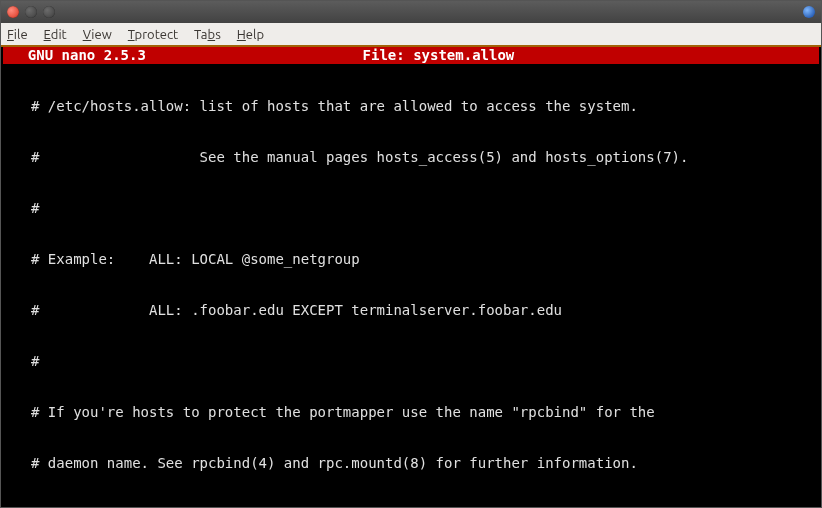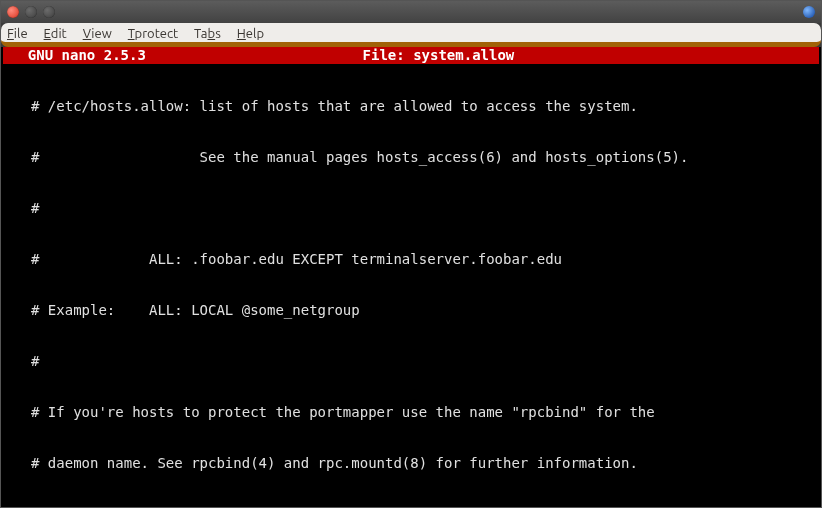--- a/index.html
+++ b/index.html
@@ -36,22 +36,21 @@
   .menubar {
     height: 24px;
     background: #efedea;
     display: flex;
     align-items: center;
     padding: 0 6px;
     gap: 16px;
     font-family: Ubuntu, "DejaVu Sans", sans-serif;
     font-size: 13px;
     color: #3a3632;
-    border-bottom: 5px solid #a16207;
-    border-radius: 7px;
+    border-bottom: 2px solid #a16207;
   }
   .menu-item { cursor: default; }
   .menu-item .ul { text-decoration: underline; }
   
   .terminal {
     flex: 1;
     background: #000;
     color: #cccccc;
     font-size: 14px;
     line-height: 17px;
@@ -101,24 +100,24 @@
 
 <div class="terminal">
   <div class="nano-header">
     <span class="left">  GNU nano 2.5.3</span>
     <span class="center">File: system.allow</span>
     <span class="right"></span>
   </div>
 
   <div class="content">
     <div class="line"># /etc/hosts.allow: list of hosts that are allowed to access the system.</div>
-    <div class="line">#                   See the manual pages hosts_access(6) and hosts_options(5).</div>
+    <div class="line">#                   See the manual pages hosts_access(5) and hosts_options(7).</div>
     <div class="line">#</div>
+    <div class="line"># Example:    ALL: LOCAL @some_netgroup</div>
     <div class="line">#             ALL: .foobar.edu EXCEPT terminalserver.foobar.edu</div>
-    <div class="line"># Example:    ALL: LOCAL @some_netgroup</div>
     <div class="line">#</div>
     <div class="line"># If you're hosts to protect the portmapper use the name "rpcbind" for the</div>
     <div class="line"># daemon name. See rpcbind(4) and rpc.mountd(8) for further information.</div>
     <div class="line">#</div>
     
     
   </div>
 
   
 </div>

